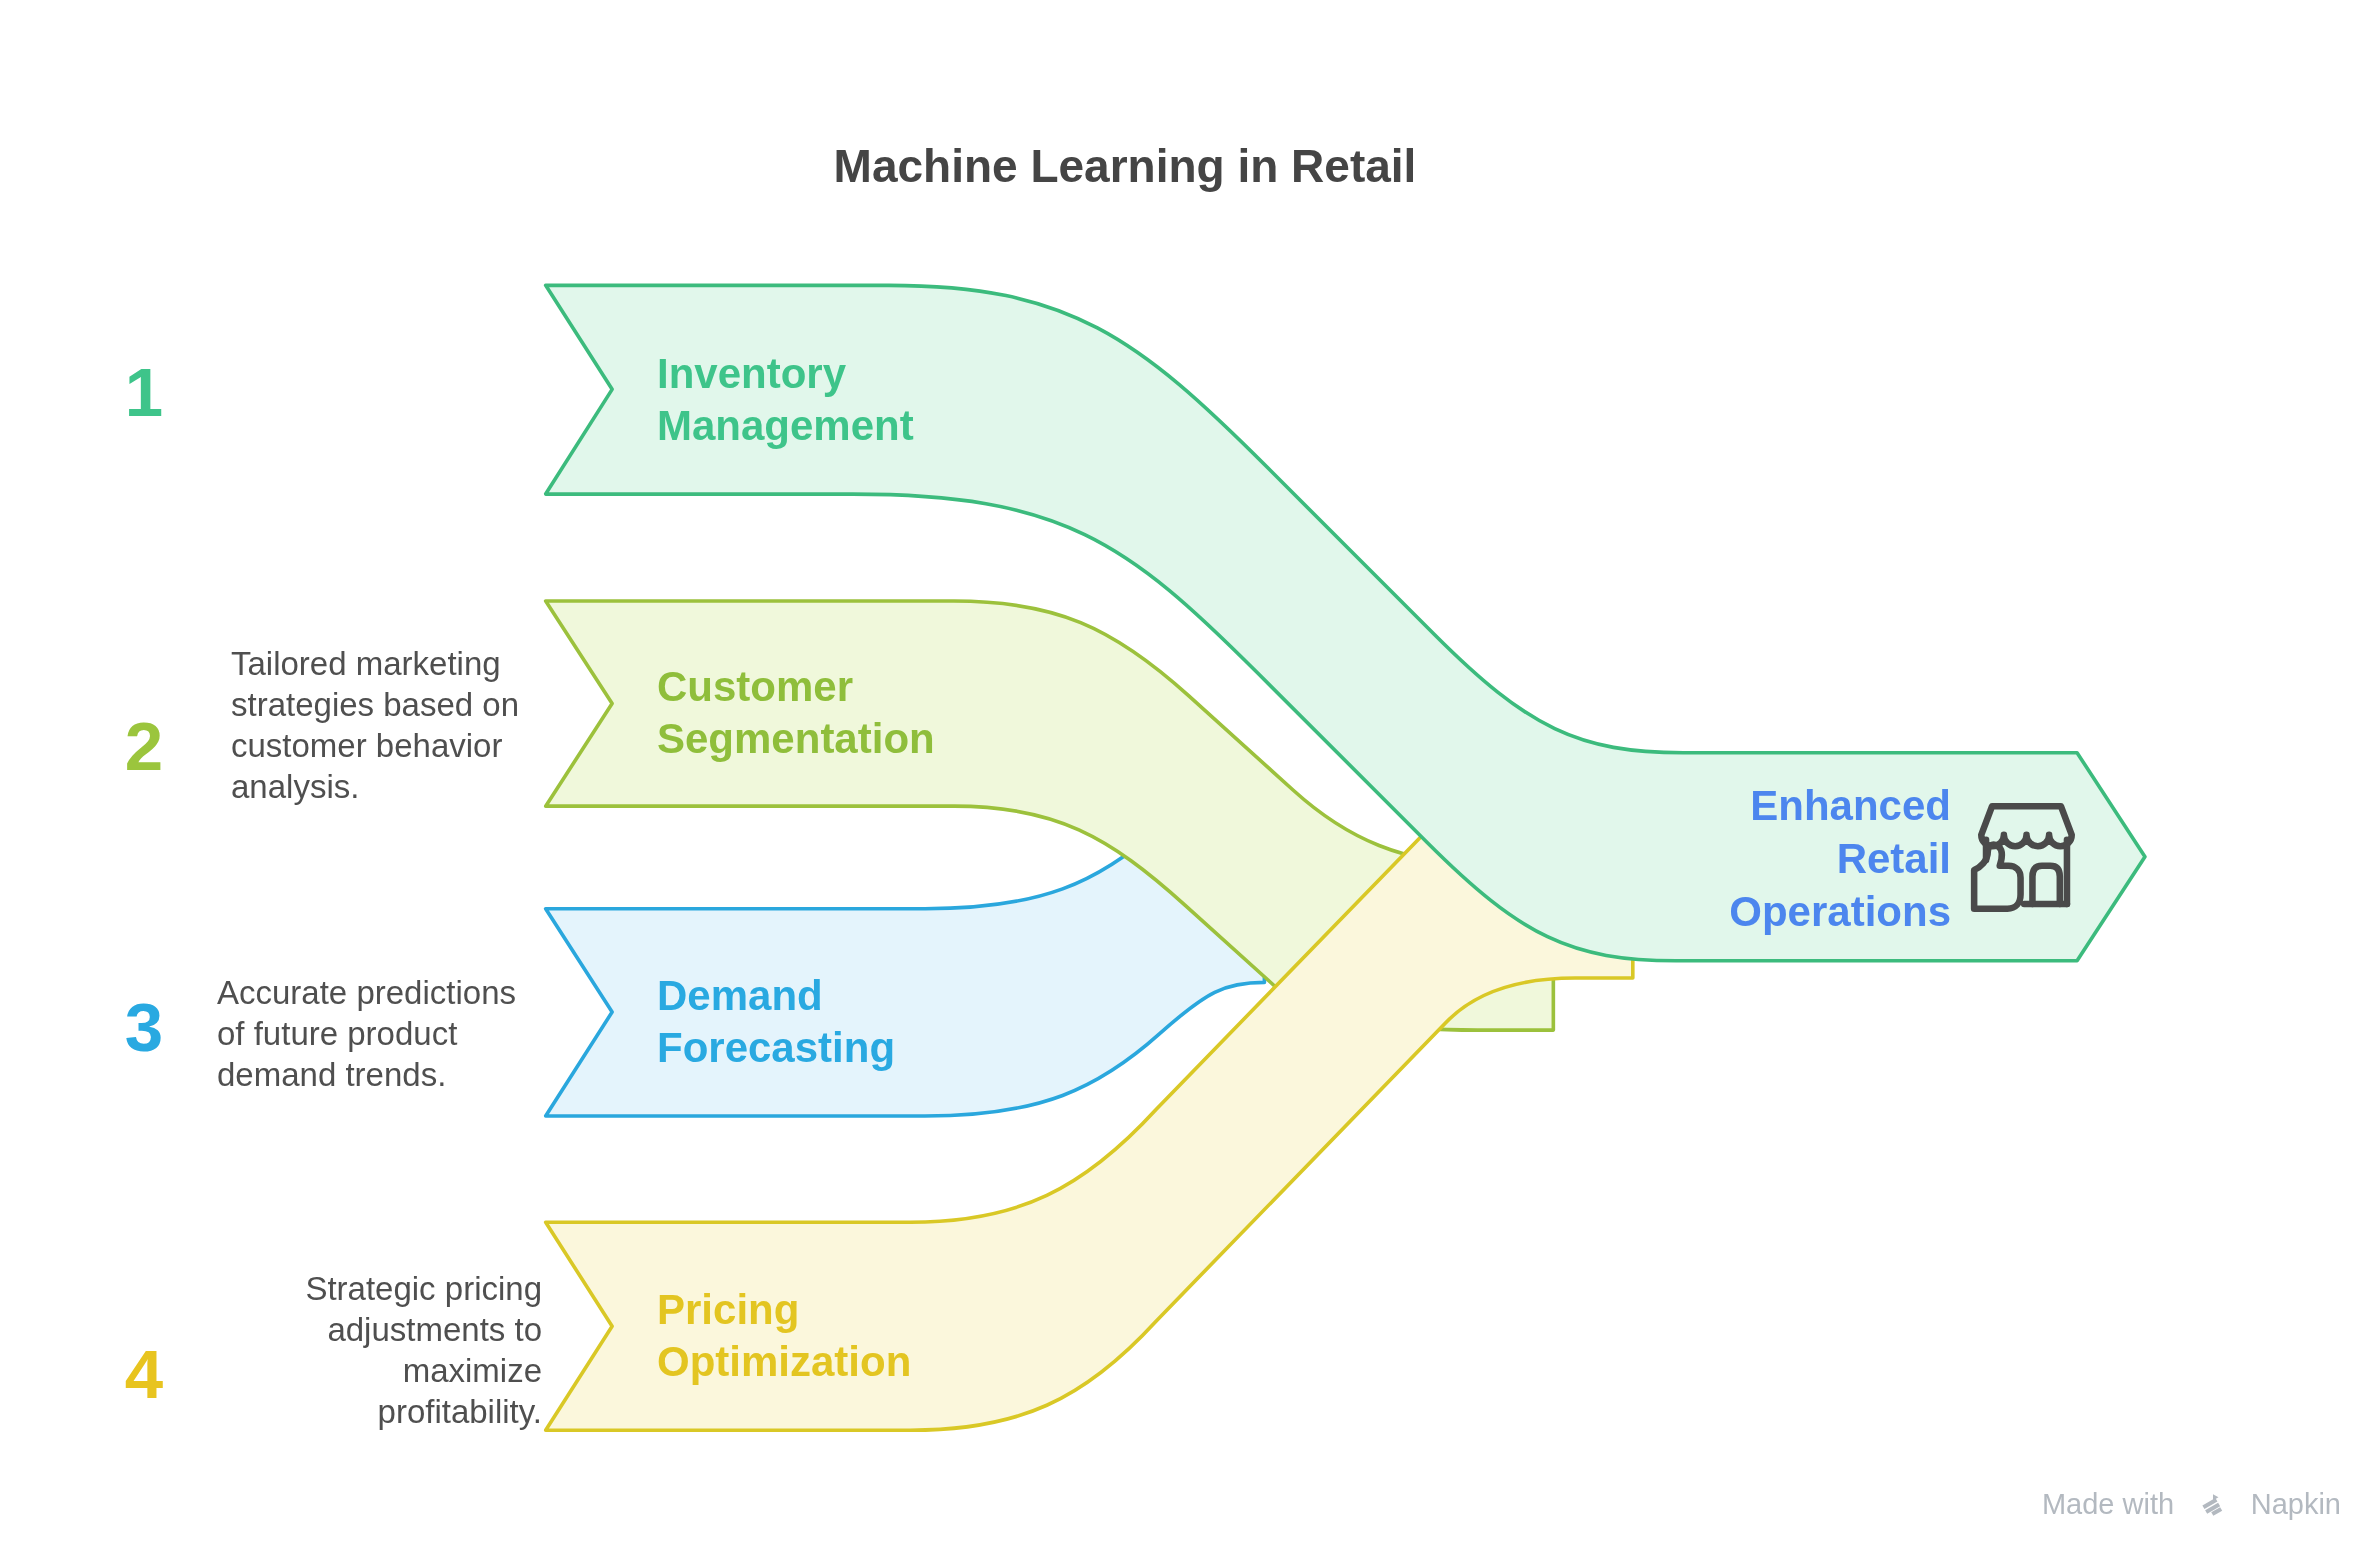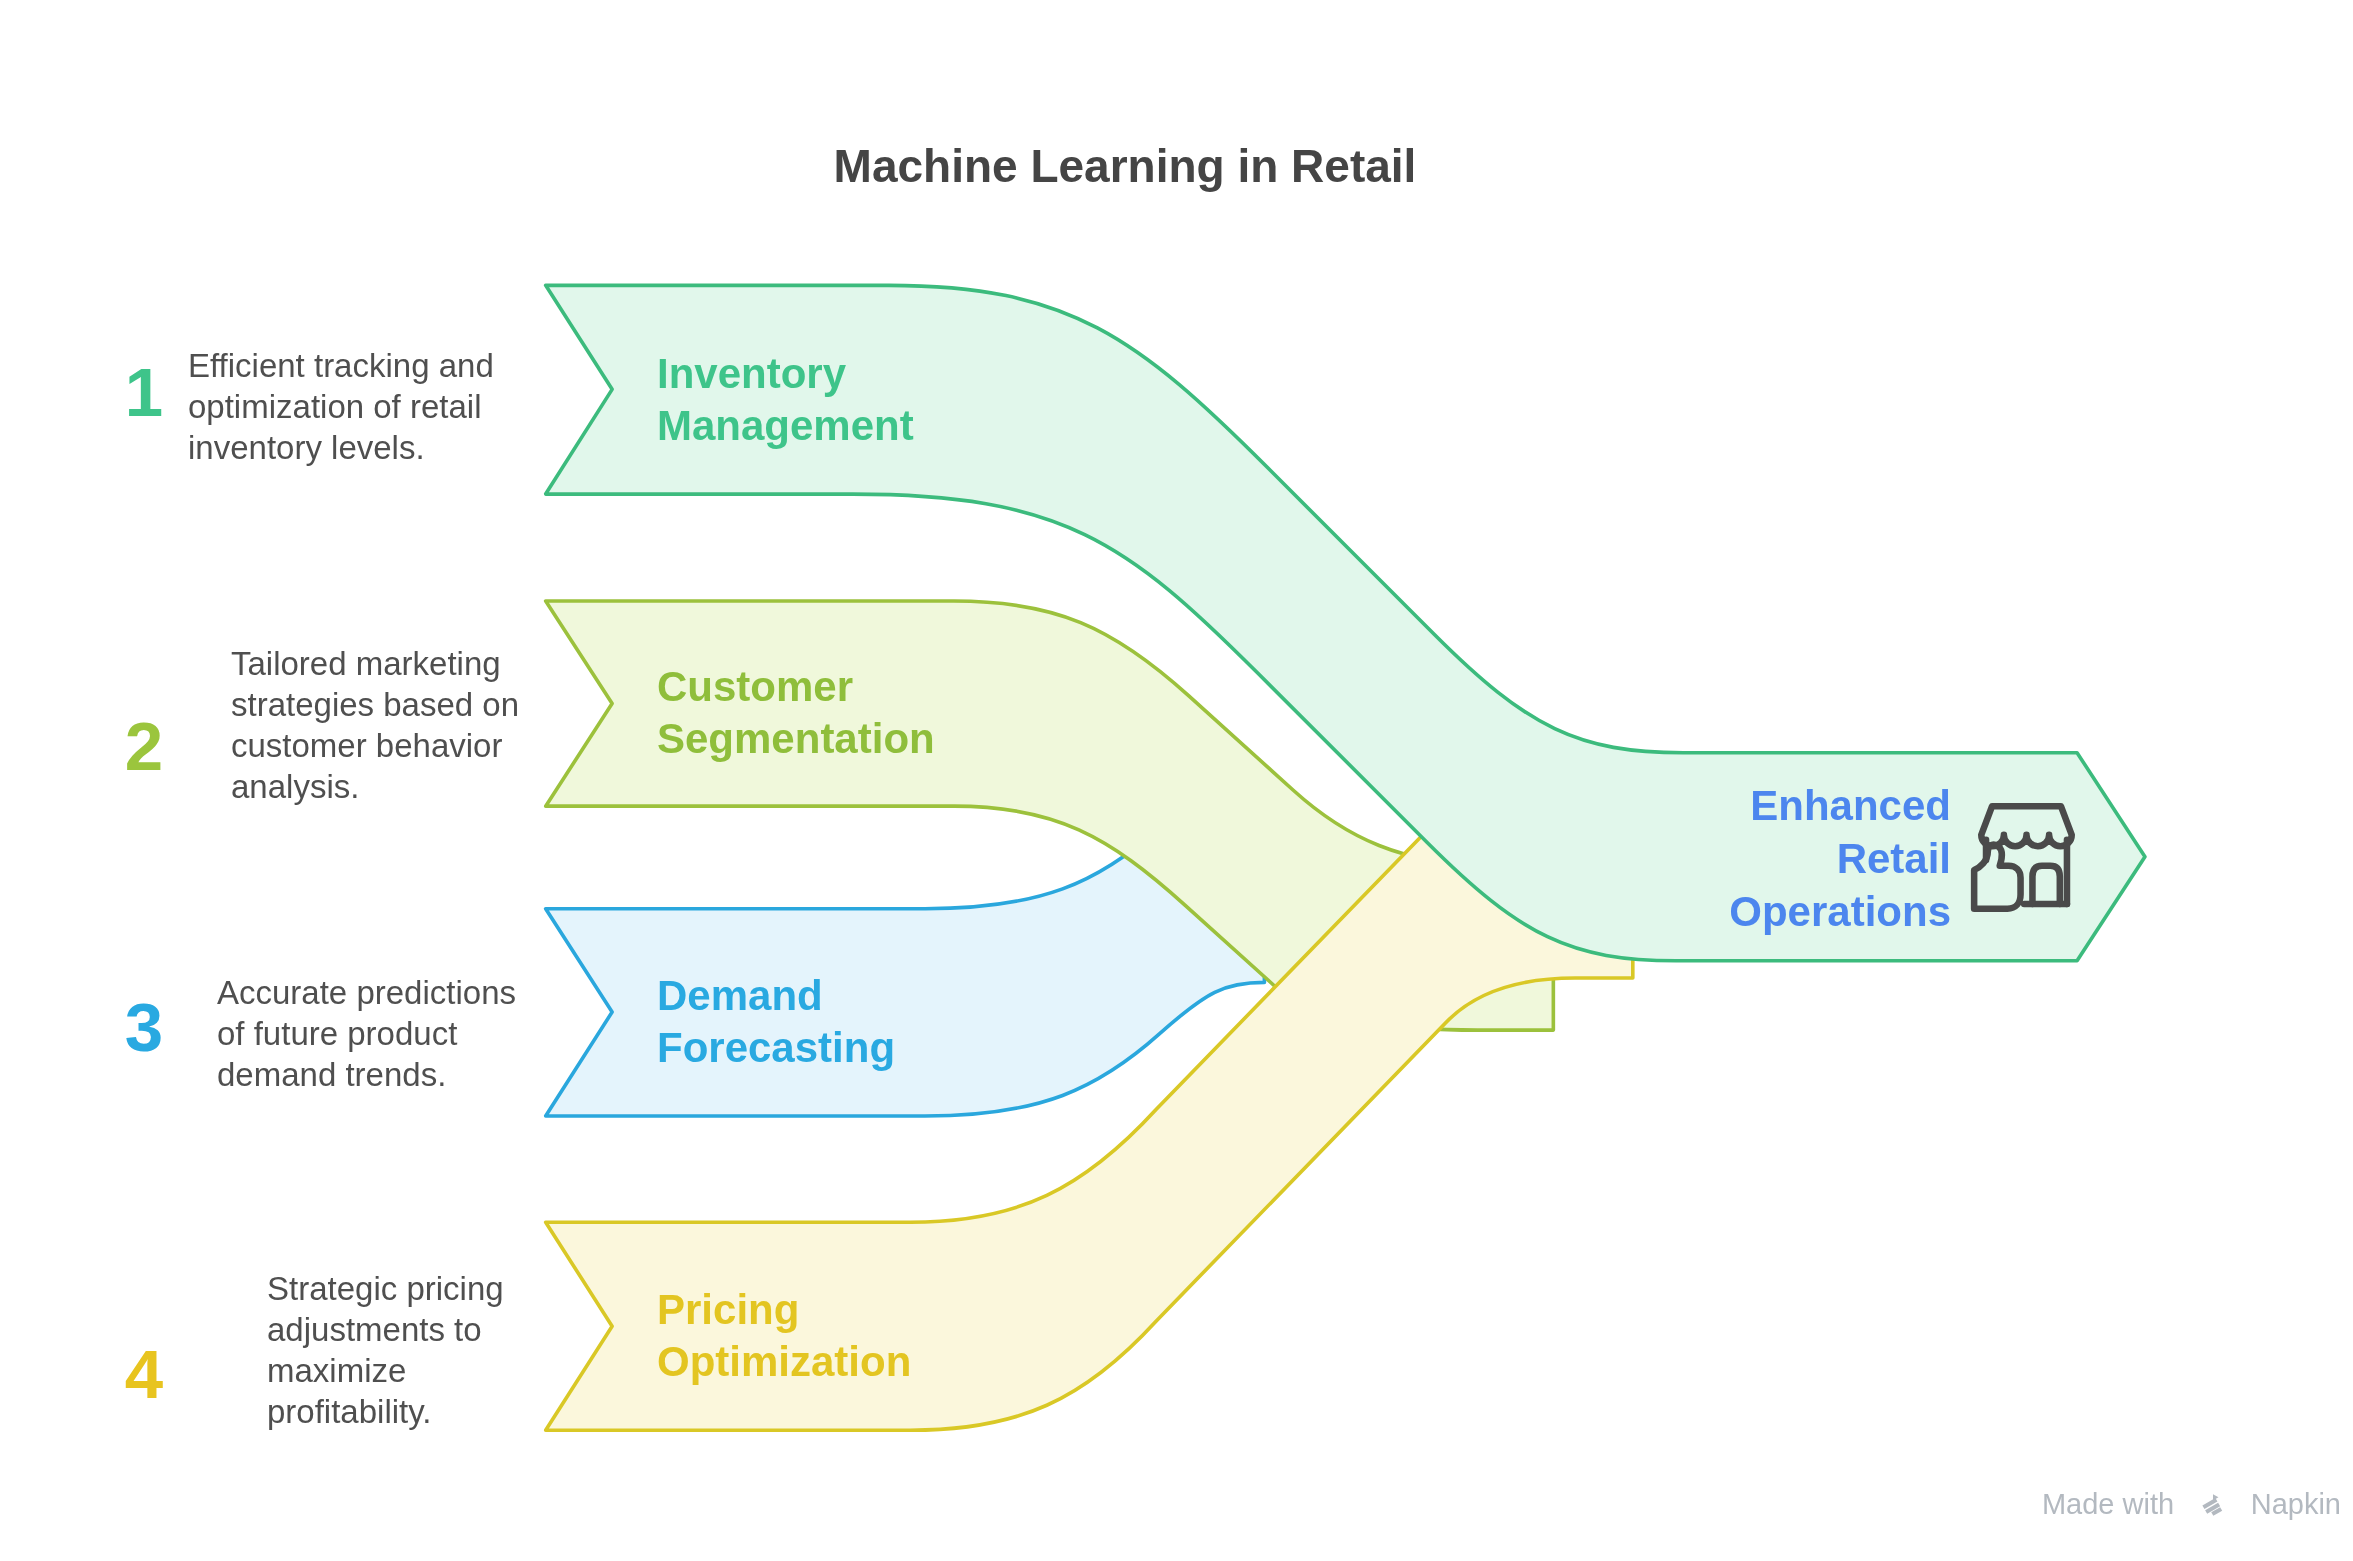--- a/index.html
+++ b/index.html
@@ -25,21 +25,21 @@
   .num-2{top:712px;color:#9bc53d;}
   .num-3{top:993px;color:#29a9e1;}
   .num-4{top:1340px;color:#e8c41f;}
   .step-desc{
     position:absolute;right:1844px;font-size:33px;line-height:41px;
     color:#4f4f4f;text-align:left;
   }
   .desc-1{top:345px;width:354px;}
   .desc-2{top:643px;width:311px;margin-left:14px;}
   .desc-3{top:972px;width:325px;}
-  .desc-4{top:1268px;width:275px;}
+  .desc-4{top:1268px;width:275px;text-align:right;}
   .band-label{
     position:absolute;left:657px;width:318px;
     font-size:42px;font-weight:bold;line-height:52px;
   }
   .label-1{top:348px;color:#3ec48a;}
   .label-2{top:661px;color:#8fbe3b;}
   .label-3{top:970px;color:#29a9e1;}
   .label-4{top:1284px;color:#e3c521;}
   .result-label{
     position:absolute;left:1691px;top:779px;width:260px;text-align:right;
@@ -79,21 +79,20 @@
          C 1560,751 1470,684 1180,684 L 755,684 L 847,539 Z"></path>
   </svg>
 
   <div class="page-title">Machine Learning in Retail</div>
 
   <div class="step-number num-1">1</div>
   <div class="step-number num-2">2</div>
   <div class="step-number num-3">3</div>
   <div class="step-number num-4">4</div>
 
-  <div class="step-desc desc-1">Efficient tracking and optimization of retail inventory levels.</div>
   <div class="step-desc desc-2">Tailored marketing strategies based on customer behavior analysis.</div>
   <div class="step-desc desc-3">Accurate predictions of future product demand trends.</div>
   <div class="step-desc desc-4">Strategic pricing adjustments to maximize profitability.</div>
 
   <div class="band-label label-1">Inventory Management</div>
   <div class="band-label label-2">Customer Segmentation</div>
   <div class="band-label label-3">Demand Forecasting</div>
   <div class="band-label label-4">Pricing Optimization</div>
 
   <div class="result-label">Enhanced Retail Operations</div>

